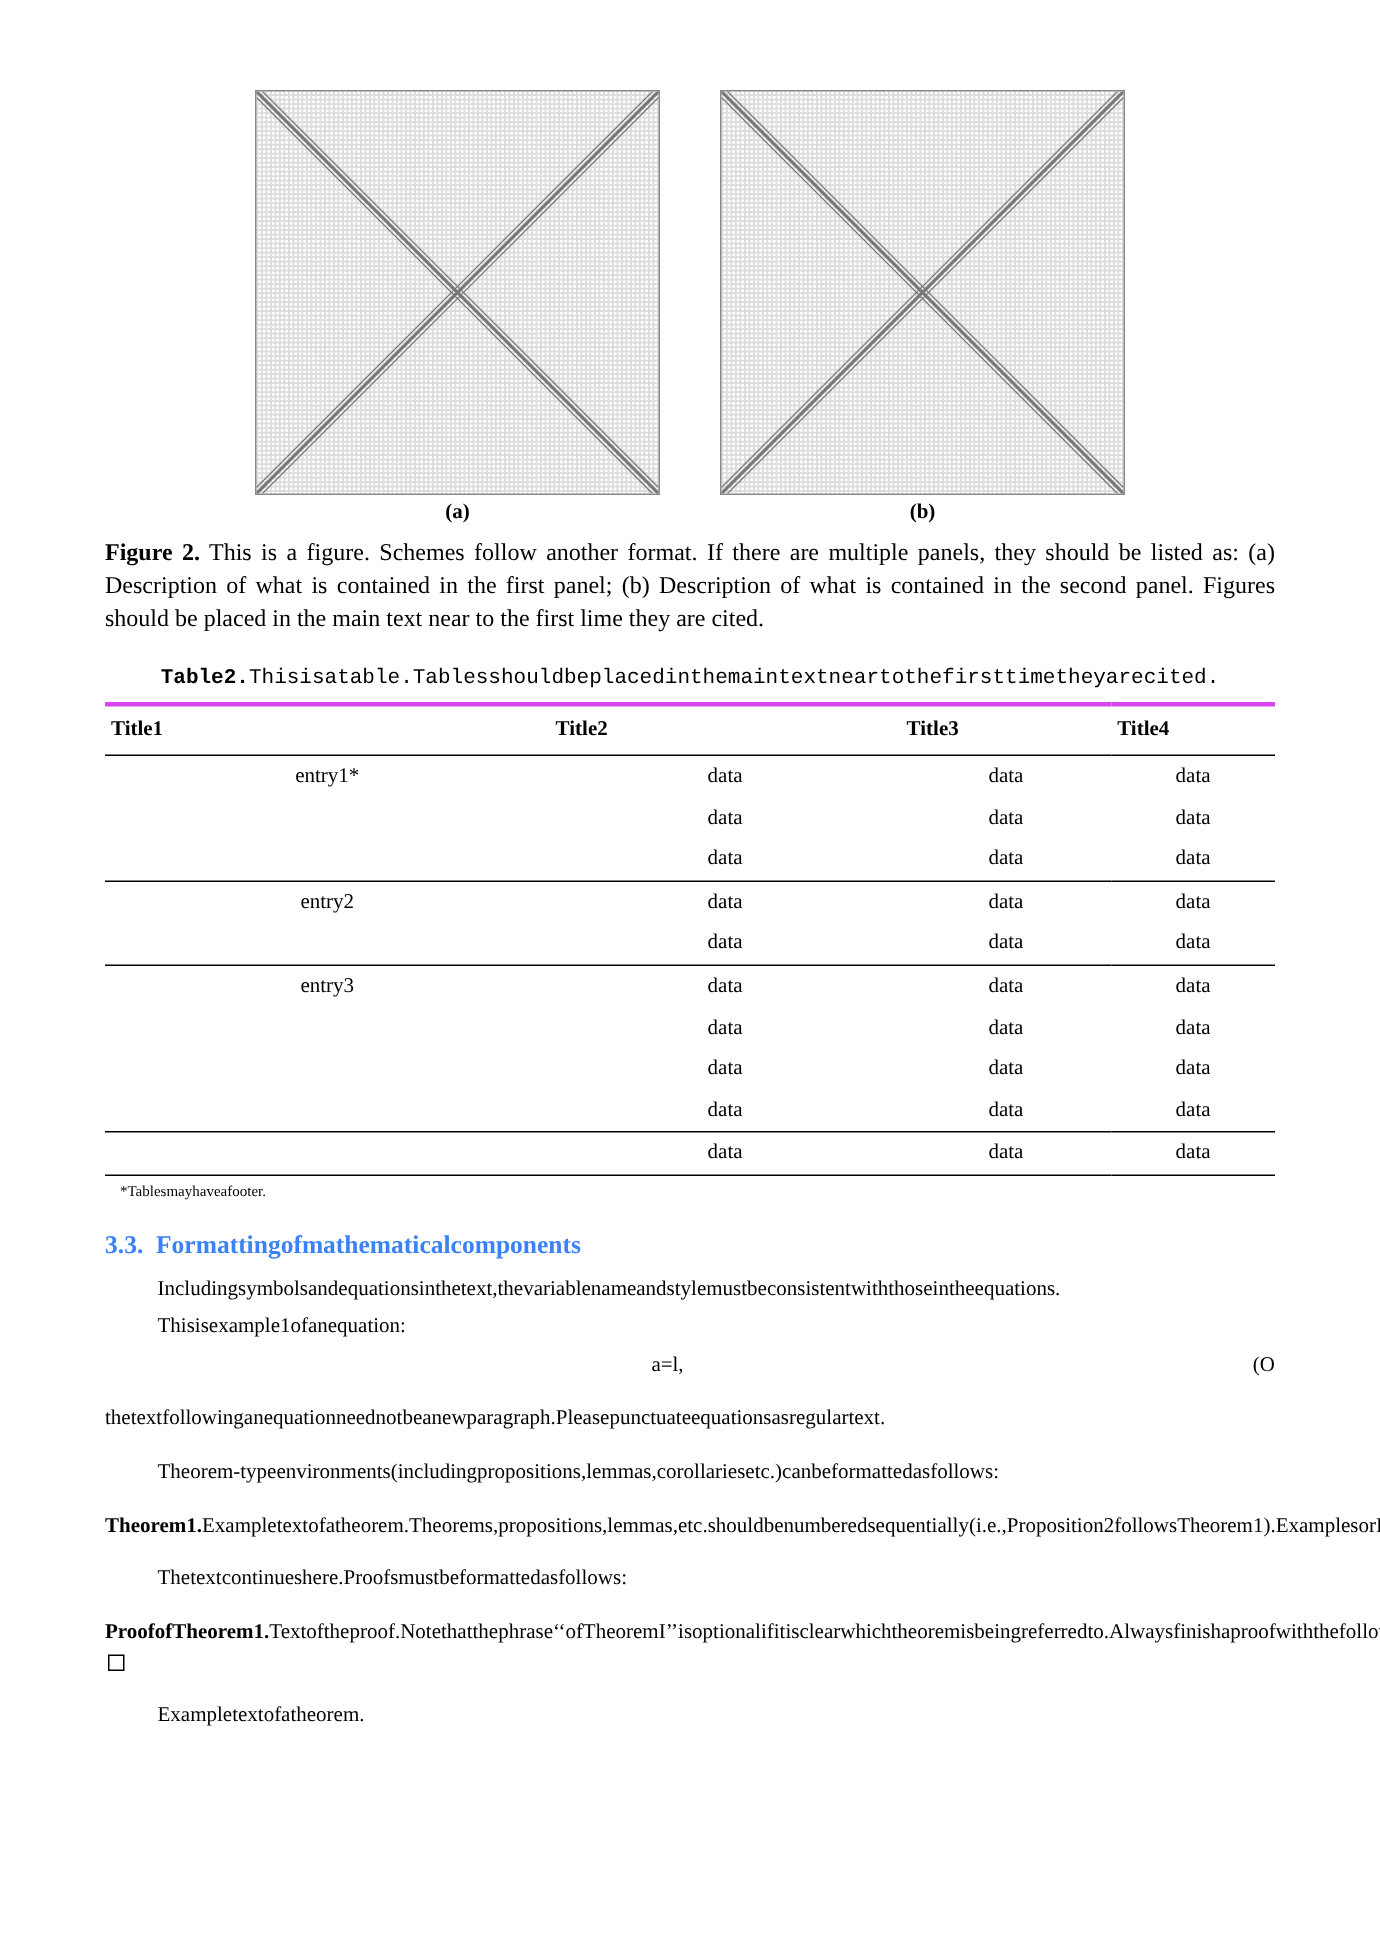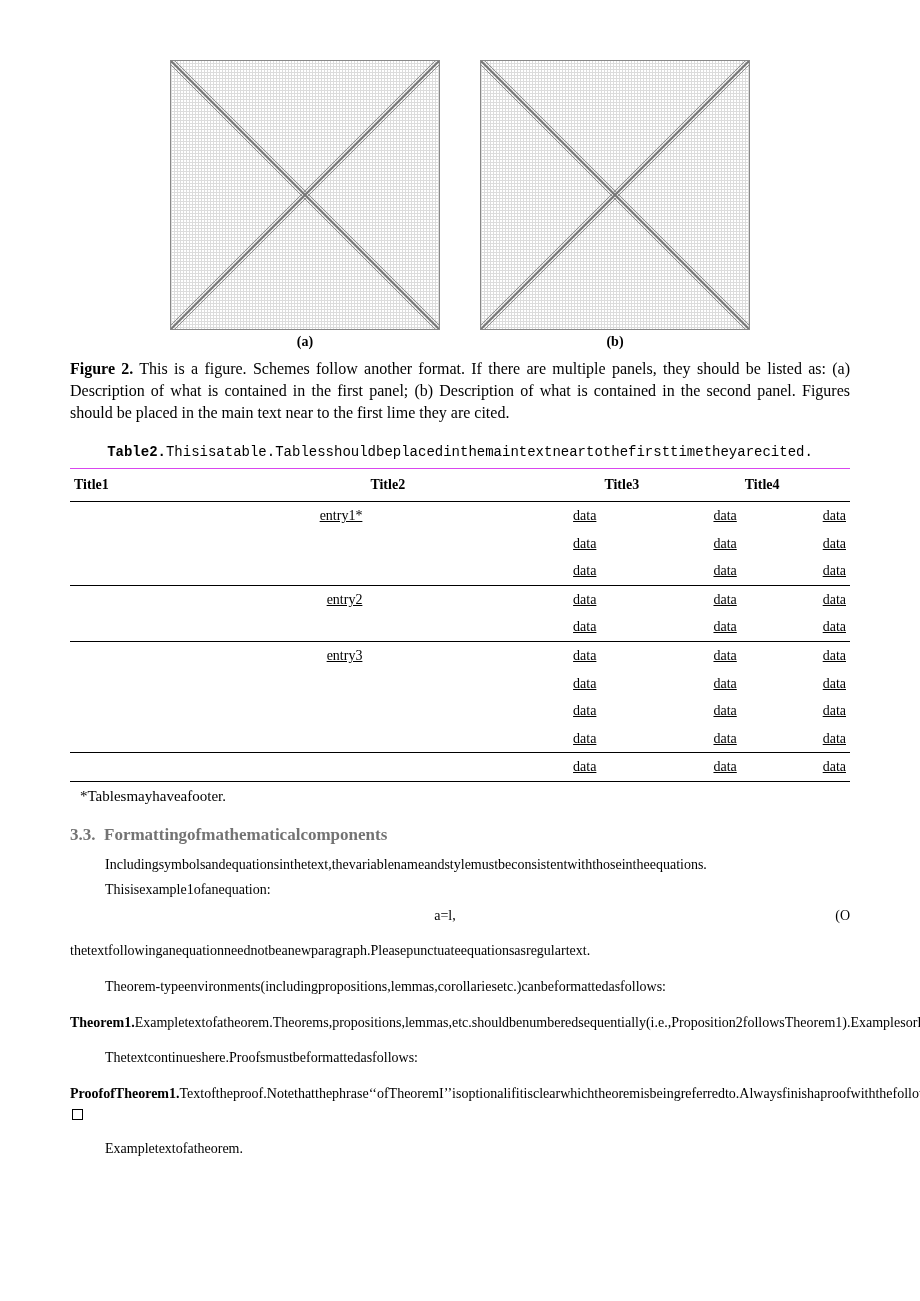--- a/index.html
+++ b/index.html
@@ -56,36 +56,35 @@
   .table-caption .lead { font-weight: bold; }
   table.data {
     width: 100%;
     border-collapse: collapse;
     font-size: 14px;
   }
   table.data th {
     text-align: left;
     font-weight: bold;
     padding: 6px 4px;
-    border-top: 1px solid #d946ef;
+    border-top: 3px solid #d946ef;
     border-bottom: 1px solid #000;
   }
   table.data td {
     padding: 4px 4px;
-    text-align: right;
-    text-decoration: underline;
+    text-align: center;
   }
   tr.sep td { border-bottom: 1px solid #000; }
   tr.last td { border-bottom: 1px solid #000; }
   .table-footer {
-    font-size: 15px;
+    font-size: 10px;
     margin: 4px 0 16px 10px;
   }
   h3.section {
-    color: #737373;
+    color: #3b82f6;
     font-size: 17px;
     font-weight: bold;
     margin: 1px 0 8px 0;
   }
   .para {
     text-indent: 2.5em;
     margin: 6px 0;
     text-align: justify;
   }
   .para-noindent {

